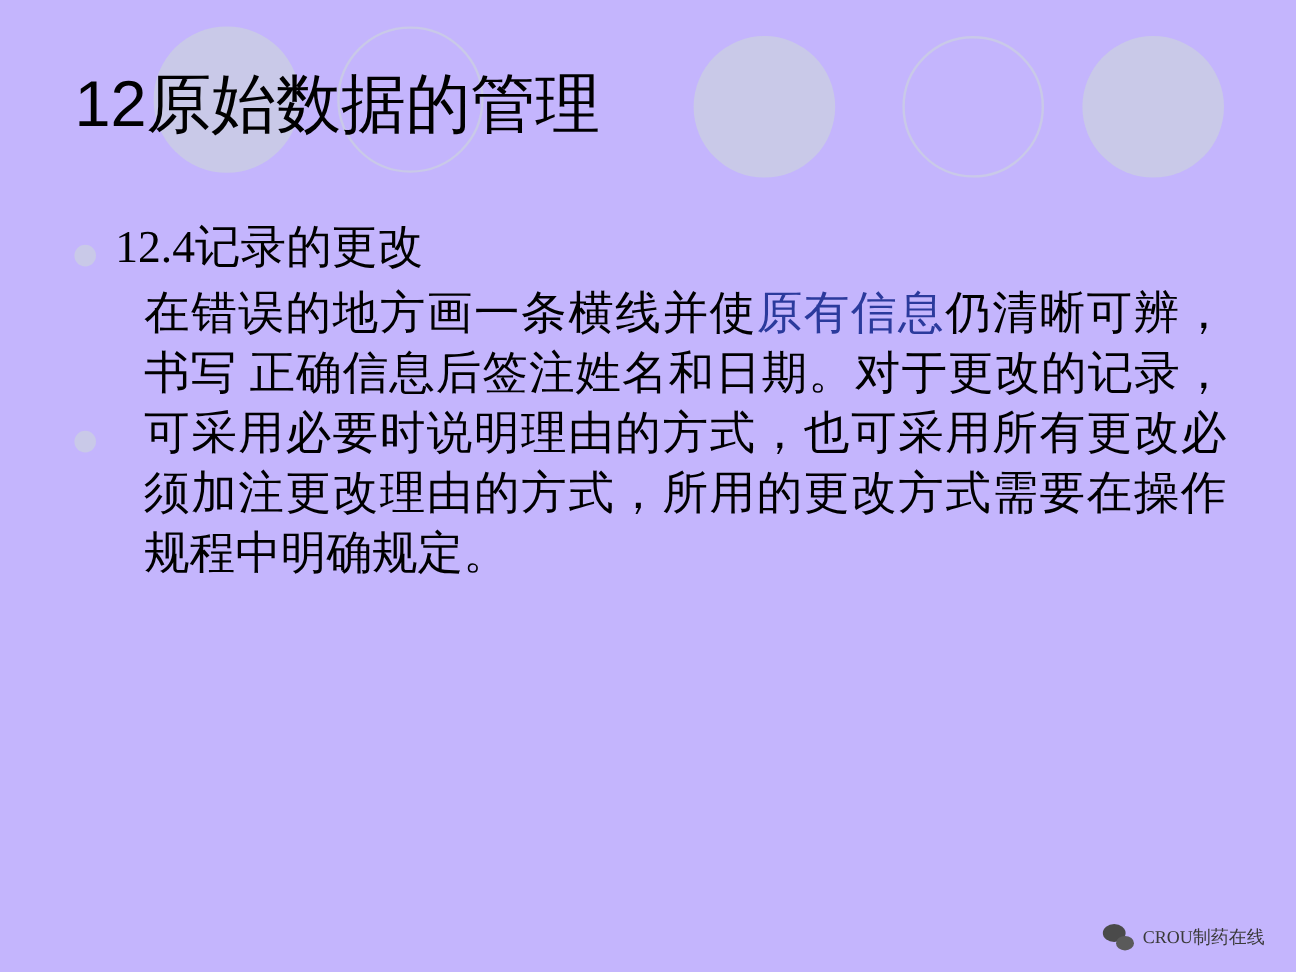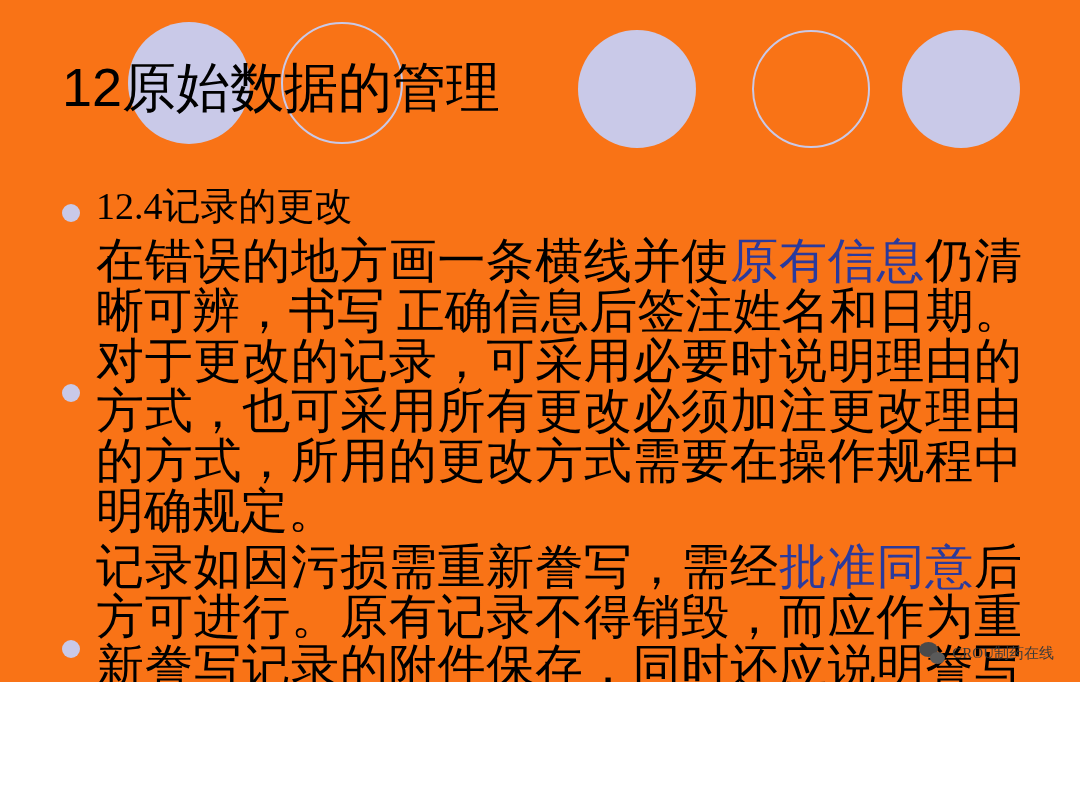--- a/index.html
+++ b/index.html
@@ -9,22 +9,22 @@
   body {
     width: 1080px;
     height: 810px;
     background: #ffffff;
     font-family: "Liberation Serif", serif;
     overflow: hidden;
   }
   .slide {
     position: relative;
     width: 1080px;
-    height: 682px;
-    background: #f97316;
+    height: 810px;
+    background: #c4b5fd;
     overflow: hidden;
   }
 
   
   .deco-circle {
     position: absolute;
     border-radius: 50%;
     box-sizing: border-box;
   }
   .c-filled {
@@ -73,23 +73,24 @@
     flex: 1 1 auto;
     font-family: "Liberation Serif", serif;
     color: #000000;
   }
 
   .level1 {
     font-size: 38px;
     line-height: 48px;
   }
   .level2 {
-    font-size: 48px;
+    font-size: 38px;
     line-height: 50px;
     text-align: justify;
+    margin-left: 24px;
   }
   .hl {
     color: #2b3a9c;
   }
 
   .footer-badge {
     position: absolute;
     right: 26px;
     bottom: 18px;
     display: flex;
@@ -144,26 +145,20 @@
       </div>
     </div>
 
     <div class="bullet-row">
       <div class="bullet-dot"></div>
       <div class="bullet-text level2">
         <span>在错误的地方画一条横线并使</span><span class="hl">原有信息</span><span>仍清晰可辨，书写 正确信息后签注姓名和日期。对于更改的记录，可采用必要时说明理由的方式，也可采用所有更改必须加注更改理由的方式，所用的更改方式需要在操作规程中明确规定。</span>
       </div>
     </div>
 
-    <div class="bullet-row">
-      <div class="bullet-dot"></div>
-      <div class="bullet-text level2">
-        <span>记录如因污损需重新誊写，需经</span><span class="hl">批准同意</span><span>后方可进行。原有记录不得销毁，而应作为重新誊写记录的附件保存，同时还应说明誊写的原因。原则上记录不应当进行誊写。</span>
-      </div>
-    </div>
 
   </div>
 
   <div class="footer-badge">
     <span class="wechat-icon">
       <span class="b1"></span>
       <span class="b2"></span>
     </span>
     <span>CROU制药在线</span>
   </div>

